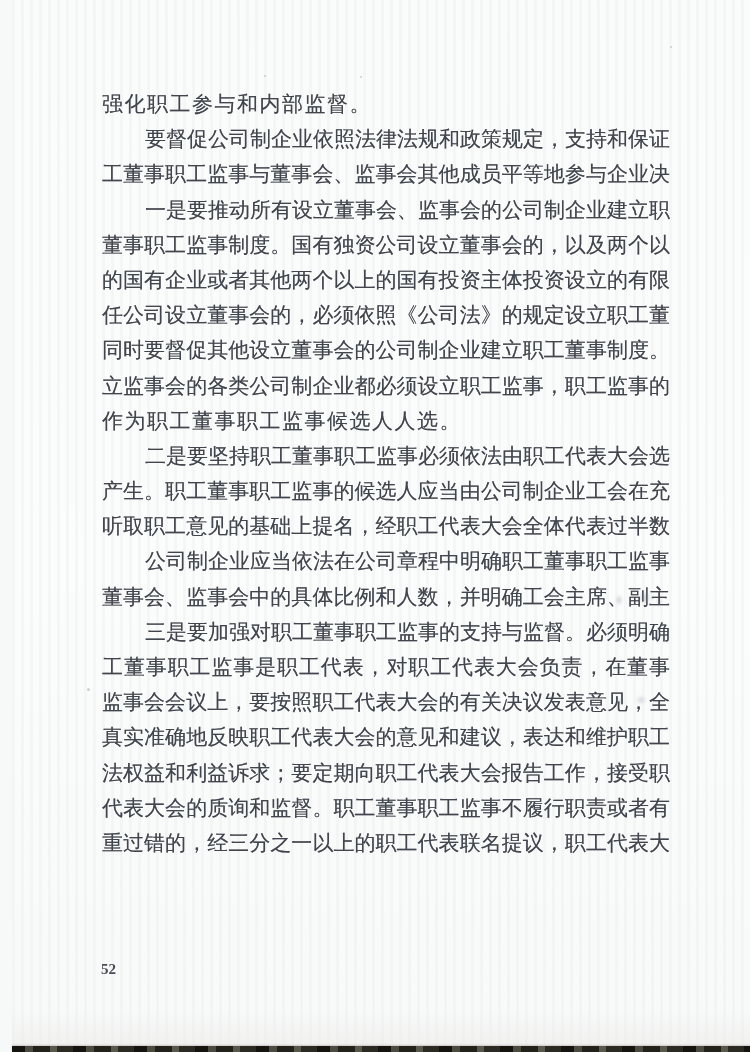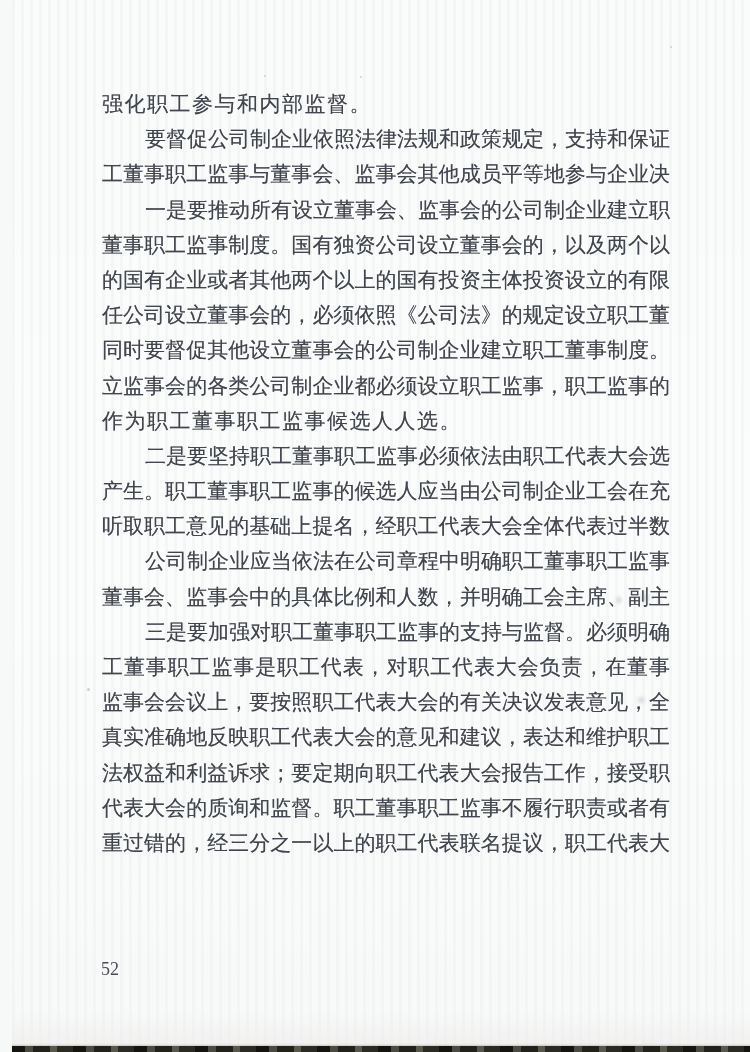--- a/index.html
+++ b/index.html
@@ -41,23 +41,24 @@
   .line.indent { padding-left: 43px; }
   .line.no-fill {
     text-align: left;
     text-align-last: left;
     letter-spacing: 1.5px;
   }
   .page-number {
     position: absolute;
     left: 89px;
     top: 958px;
-    font-size: 18px;
+    font-size: 15px;
     line-height: 22px;
     color: #4a4e57;
+    font-weight: bold;
   }
   .scan-edge-bottom {
     position: absolute;
     left: 0;
     bottom: 0;
     width: 750px;
     height: 6px;
     background-image: repeating-linear-gradient(90deg,
       #15140f 0px, #15140f 13px,
       #4c4b41 13px, #4c4b41 21px,

